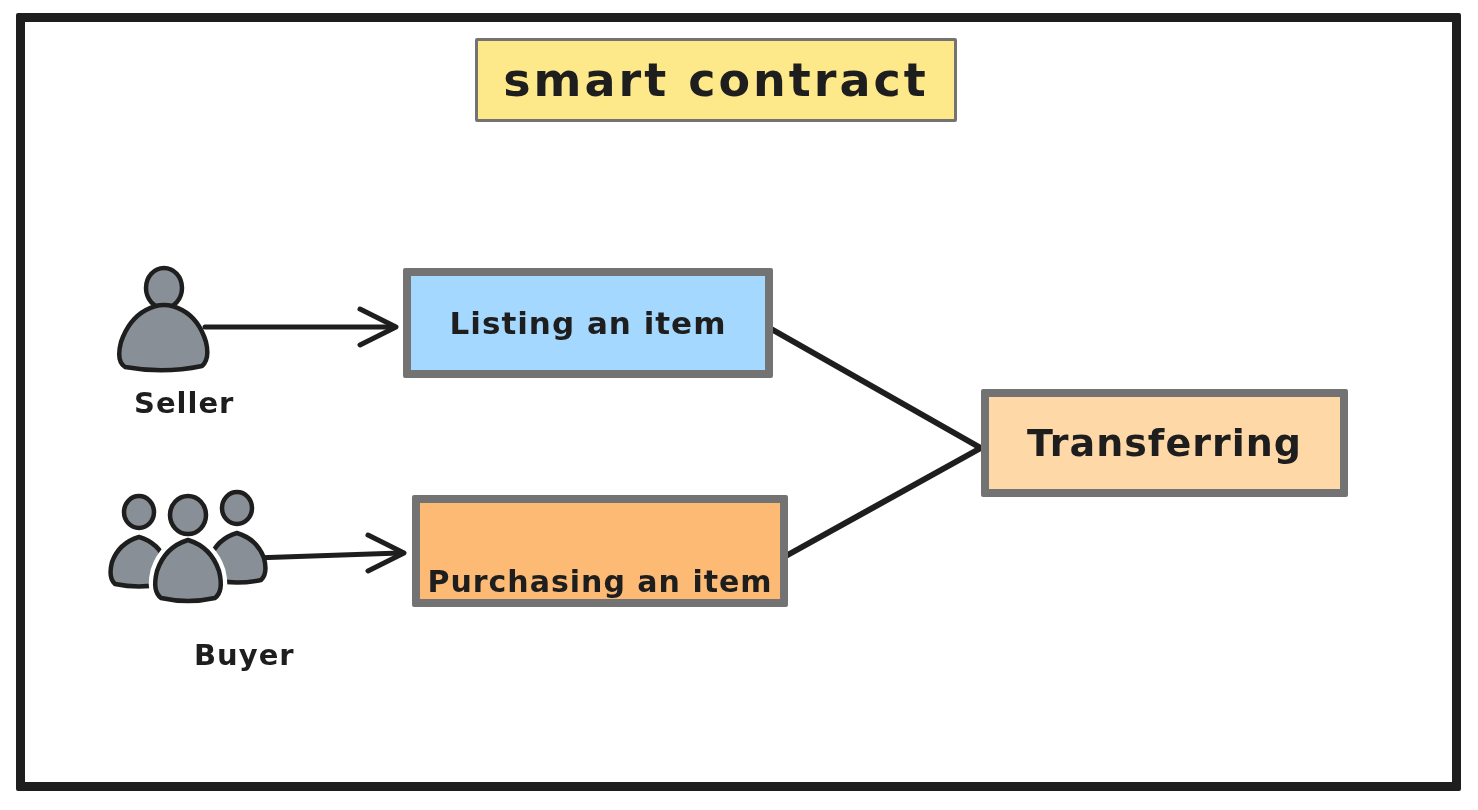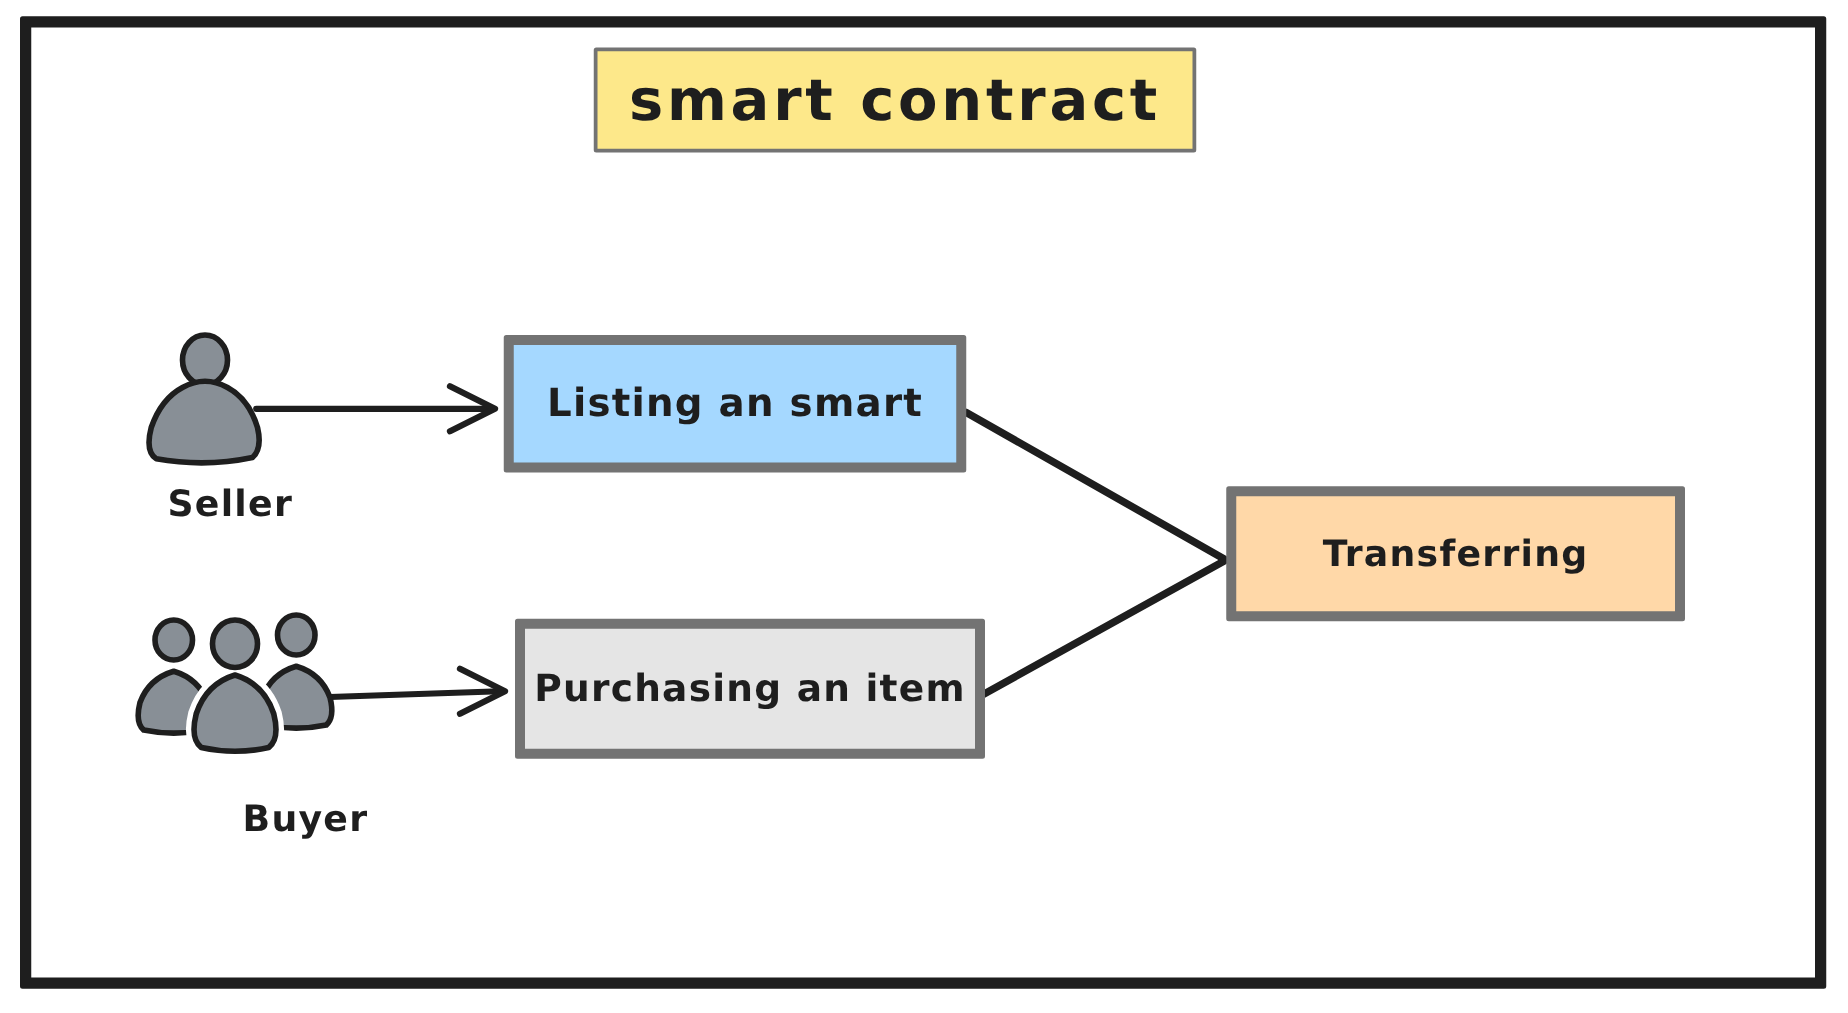--- a/index.html
+++ b/index.html
@@ -43,21 +43,21 @@
     font-size: 31px;
   }
   #purchasing-box {
     left: 412px; top: 495px;
     width: 376px; height: 112px;
     font-size: 30px;
   }
   #transferring-box {
     left: 981px; top: 389px;
     width: 367px; height: 108px;
-    font-size: 29px;
+    font-size: 38px;
   }
   #transferring-box .multiline {
     text-align: left;
     line-height: 1.32;
   }
   .actor-label {
     position: absolute;
     font-weight: bold;
     font-size: 29px;
     letter-spacing: 1px;
@@ -123,24 +123,24 @@
       </g>
       <g fill="#888f96" stroke="#1e1e1e" stroke-width="4.5" stroke-linejoin="round">
         <ellipse cx="82" cy="31" rx="18" ry="19"></ellipse>
         <path d="M55 114 Q46 107 51 87 Q59 63 82 56 Q105 63 113 87 Q118 107 109 114 Q82 120 55 114 Z"></path>
       </g>
     </svg>
   </div>
   <div id="buyer-label" class="actor-label">Buyer</div>
 
   <div id="listing-box" class="box" style="background-color: rgb(165, 216, 255);">
-    <span>Listing an smart</span>
+    <span>Listing an item</span>
   </div>
 
-  <div id="purchasing-box" class="box" style="background-color: #e5e5e5;">
+  <div id="purchasing-box" class="box" style="background-color: #fdba74; align-items: flex-end;">
     <span>Purchasing an item</span>
   </div>
 
   <div id="transferring-box" class="box" style="background-color: rgb(255, 216, 168);">
     <div class="multiline">
       <div>Transferring</div>
     </div>
   </div>
 
 </div>

